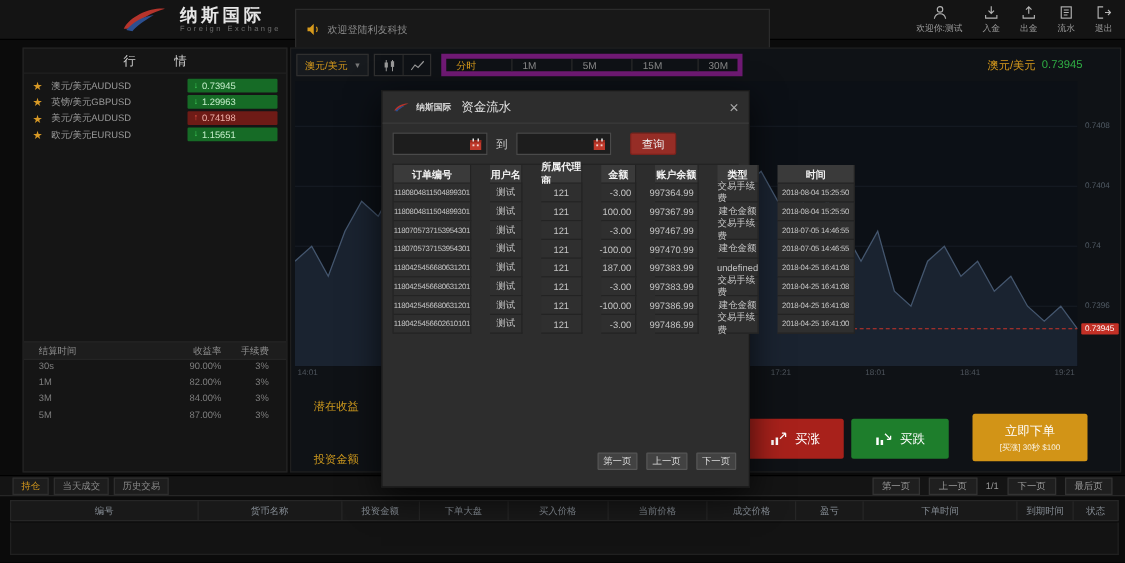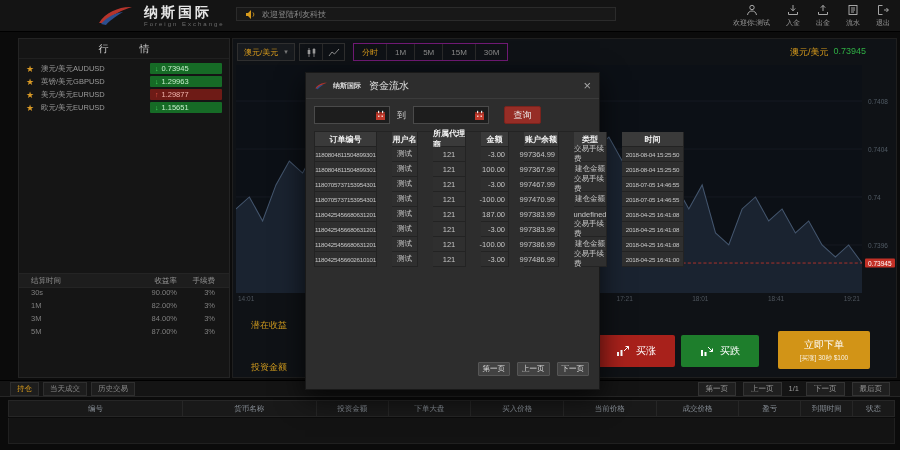--- a/index.html
+++ b/index.html
@@ -5,21 +5,21 @@
   * { margin:0; padding:0; box-sizing:border-box; }
   html,body { background:#000; }
   body { font-family:"Liberation Sans", sans-serif; }
   .screen { position:relative; width:900px; height:450px; background:#0b0b0b; overflow:hidden; }
 
   
   .topbar { position:absolute; left:0; top:0; width:900px; height:32px; background:#141414; border-bottom:1px solid #000; }
   .logo { position:absolute; left:95px; top:4px; display:flex; align-items:center; gap:9px; }
   .brand-name { font-size:14px; font-weight:bold; color:#e6e6e6; letter-spacing:3px; line-height:14px; }
   .brand-sub { font-size:6px; color:#6d6d6d; letter-spacing:2px; margin-top:2px; }
-  .announce { position:absolute; left:236px; top:7px; width:380px; height:14px; background:#181818; border:1px solid #2b2b2b; display:flex; align-items:center; gap:6px; padding:0 8px; }
+  .announce { position:absolute; left:236px; top:7px; width:380px; height:32px; background:#181818; border:1px solid #2b2b2b; display:flex; align-items:center; gap:6px; padding:0 8px; }
   .announce-text { font-size:8px; color:#8a8a8a; }
   .usermenu { position:absolute; right:10px; top:4px; display:flex; gap:16px; }
   .umi { display:flex; flex-direction:column; align-items:center; gap:2px; cursor:pointer; }
   .umi .lbl { font-size:7px; color:#9a9a9a; white-space:nowrap; }
 
   
   .sidebar { position:absolute; left:18px; top:38px; width:212px; height:340px; background:#151515; border:1px solid #242424; }
   .q-title { height:20px; display:flex; align-items:center; justify-content:center; font-size:10px; color:#cfcfcf; letter-spacing:14px; text-indent:14px; border-bottom:1px solid #202020; }
   .qlist { padding-top:3px; }
   .qrow { height:13px; display:flex; align-items:center; padding:0 7px; cursor:pointer; }
@@ -39,21 +39,21 @@
   .sc-rate { flex:1; text-align:right; }
   .sc-fee { width:52px; text-align:right; padding-right:14px; }
 
   
   .chart-panel { position:absolute; left:232px; top:38px; width:665px; height:340px; background:#0f1216; border:1px solid #1f1f1f; }
   .pair-select { position:absolute; left:4px; top:4px; height:18px; padding:0 6px; border:1px solid #2f2f2f; background:#171a1e; display:flex; align-items:center; gap:6px; font-size:8px; color:#d79a1c; cursor:pointer; }
   .pair-select .chev { color:#777; font-size:7px; }
   .ctype { position:absolute; left:66px; top:4px; height:18px; border:1px solid #2f2f2f; display:flex; }
   .ctype .cbtn { width:22px; display:flex; align-items:center; justify-content:center; cursor:pointer; }
   .ctype .cbtn + .cbtn { border-left:1px solid #2a2a2a; }
-  .tf { position:absolute; left:120px; top:4px; height:18px; border:1px solid #701a75; display:flex; }
+  .tf { position:absolute; left:120px; top:4px; height:18px; border:4px solid #701a75; display:flex;gap:20px; }
   .tfbtn { padding:0 8px; display:flex; align-items:center; font-size:8px; color:#8b8b8b; cursor:pointer; }
   .tfbtn + .tfbtn { border-left:1px solid #2a2a2a; }
   .tfbtn.active { color:#d79a1c; }
   .pair-ticker { position:absolute; right:30px; top:7px; display:flex; gap:5px; font-size:9px; }
   .pair-ticker .pl { color:#d79a1c; }
   .pair-ticker .pv { color:#2fae44; }
 
   .plot { position:absolute; left:3px; top:26px; width:626px; height:228px; background:#0c1016; }
   .plot svg { width:100%; height:100%; display:block; }
   .y-axis { position:absolute; left:631px; top:26px; width:32px; height:228px; }
@@ -182,24 +182,24 @@
       <div class="qrow down">
         <span class="qstar">★</span>
         <span class="qname">英镑/美元GBPUSD</span>
         <span class="pill">
             <span class="arr">↓</span>
             <span>1.29963</span>
           </span>
       </div>
       <div class="qrow up">
         <span class="qstar">★</span>
-        <span class="qname">美元/美元EURUSD</span>
+        <span class="qname">美元/美元AUDUSD</span>
         <span class="pill">
             <span class="arr">↑</span>
-            <span>1.29877</span>
+            <span>0.74198</span>
           </span>
       </div>
       <div class="qrow down">
         <span class="qstar">★</span>
         <span class="qname">欧元/美元EURUSD</span>
         <span class="pill">
             <span class="arr">↓</span>
             <span>1.15651</span>
           </span>
       </div>
@@ -335,20 +335,21 @@
 
   <div class="orders-head">
     <span class="ohc" style="flex:17">编号</span>
     <span class="ohc" style="flex:13">货币名称</span>
     <span class="ohc" style="flex:7">投资金额</span>
     <span class="ohc" style="flex:8">下单大盘</span>
     <span class="ohc" style="flex:9">买入价格</span>
     <span class="ohc" style="flex:9">当前价格</span>
     <span class="ohc" style="flex:8">成交价格</span>
     <span class="ohc" style="flex:6">盈亏</span>
+    <span class="ohc" style="flex:14">下单时间</span>
     <span class="ohc" style="flex:5">到期时间</span>
     <span class="ohc" style="flex:4">状态</span>
   </div>
   <div class="orders-empty"></div>
 
   <div class="modal">
     <div class="modal-head">
       <svg class="icon-svg" width="14" height="10" viewBox="0 0 40 24">
         <path d="M4 19 C10 8, 26 2, 37 3 C27 6, 16 11, 10 19 Z" fill="#b5342c"></path>
         <path d="M6 20 C12 13, 20 9, 28 8 C20 13, 14 17, 11 21 Z" fill="#2c4f8f"></path>

